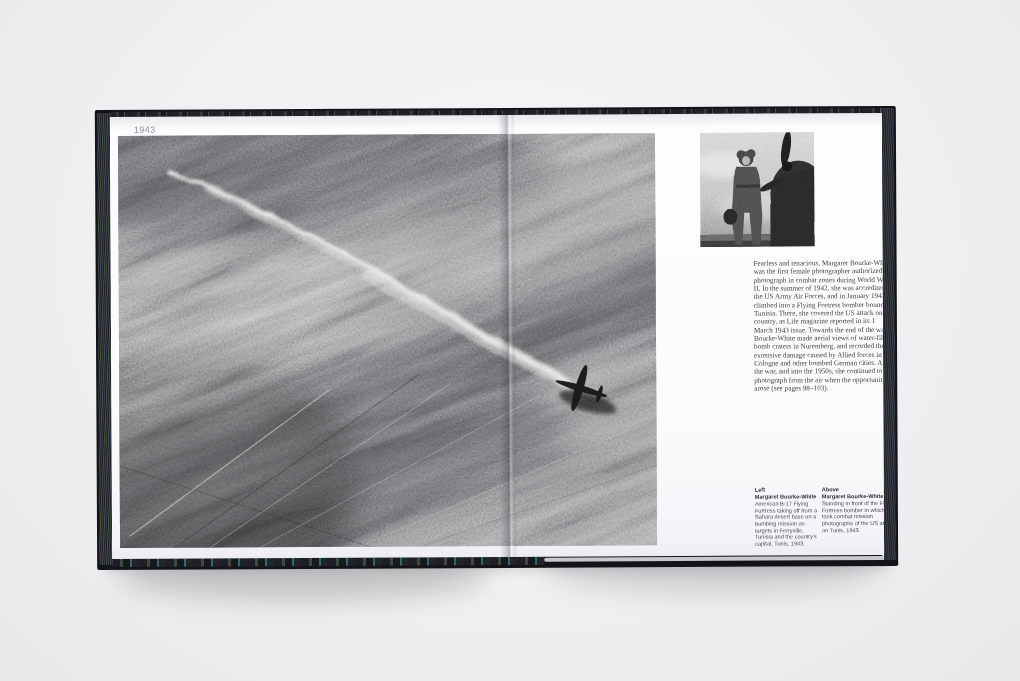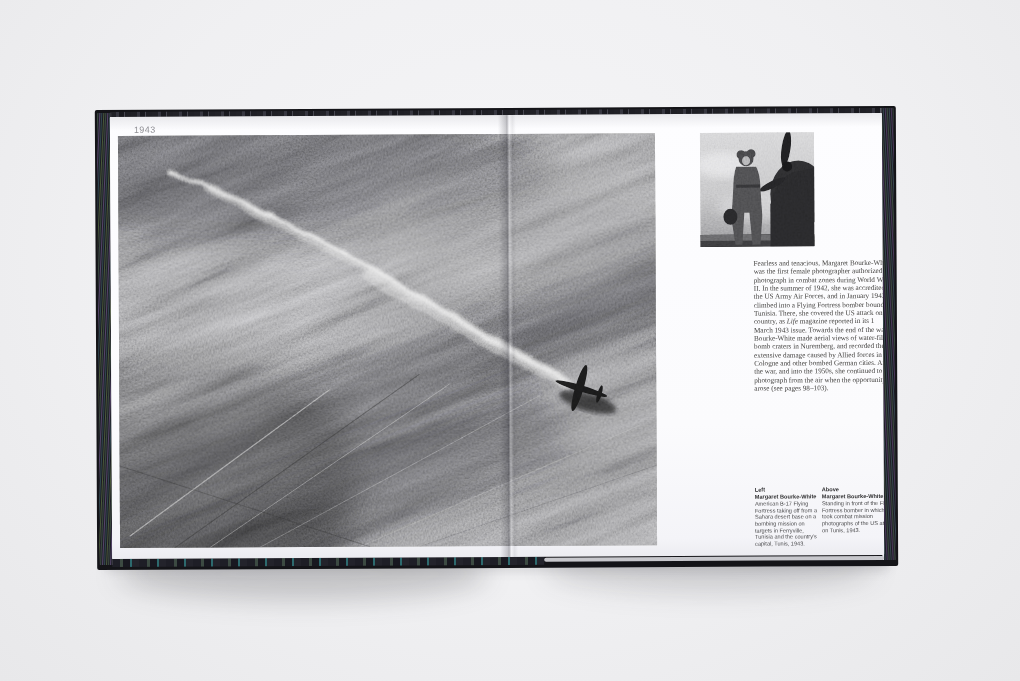--- a/index.html
+++ b/index.html
@@ -57,21 +57,21 @@
   .aerial-frame{position:absolute;left:8px;top:19px;width:537px;height:412px;z-index:1;}
   .aerial-frame svg{width:100%;height:100%;display:block;}
   .portrait-frame{position:absolute;left:590px;top:19px;width:114px;height:114px;z-index:2;}
   .portrait-frame svg{width:100%;height:100%;display:block;}
 
   .essay{
     position:absolute;left:643px;top:146px;width:141px;z-index:3;
     font-family:"Liberation Serif", serif;font-size:7.2px;line-height:8.35px;
     color:#403f3d;text-align:left;
   }
-  .essay .it{font-style:italic;}
+  .essay .it{}
 
   .caption{position:absolute;top:373px;z-index:3;font-size:5.6px;line-height:6.6px;color:#4c4c4e;}
   .caption-left{left:643px;width:64px;}
   .caption-right{left:710px;width:76px;}
   .caption .cap-pos,.caption .cap-name{display:block;font-weight:bold;color:#2e2e30;}
   .caption .cap-body{display:block;margin-top:1px;}
 </style>
 </head>
 <body>
 

